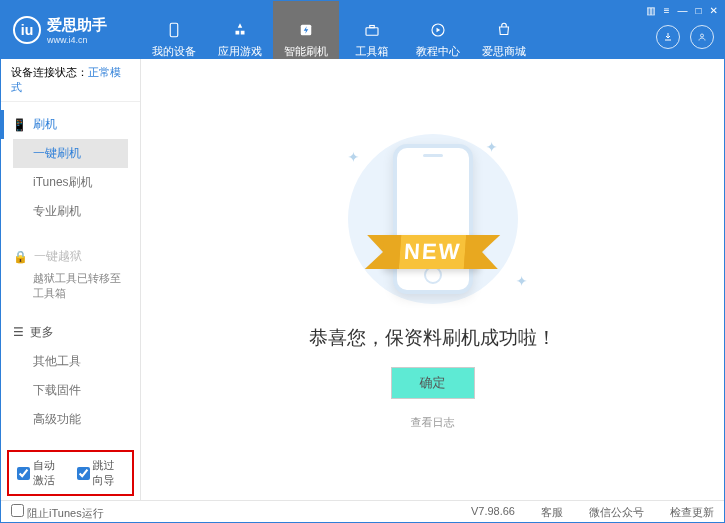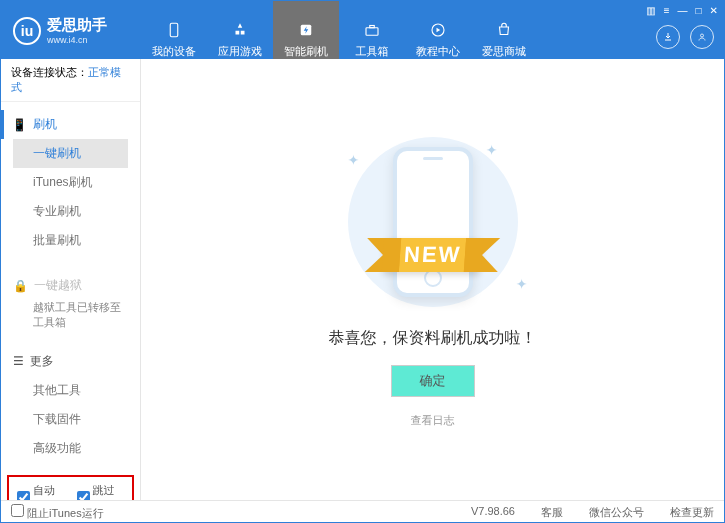--- a/index.html
+++ b/index.html
@@ -1,18 +1,18 @@
 <!DOCTYPE html>
 <html><head>
 <meta charset="utf-8">
 <style>
 * { margin: 0; padding: 0; box-sizing: border-box; }
 body { font-family: "Microsoft YaHei", Arial, sans-serif; font-size: 12px; background: #fff; width: 725px; height: 523px; overflow: hidden; border: 1px solid #2e7fd8; }
 .header { background: #2e7fd8; height: 58px; display: flex; align-items: center; color: #fff; position: relative; }
-.logo-area { display: flex; align-items: flex-end; padding: 0 12px; width: 140px; }
+.logo-area { display: flex; align-items: center; padding: 0 12px; width: 140px; }
 .logo-icon { width: 28px; height: 28px; border: 2px solid #fff; border-radius: 50%; display: flex; align-items: center; justify-content: center; font-weight: bold; font-size: 14px; margin-right: 6px; }
 .logo-text { font-size: 15px; font-weight: bold; }
 .logo-sub { font-size: 9px; opacity: 0.85; }
 .nav { display: flex; flex: 1; height: 100%; }
 .nav-item { width: 66px; display: flex; flex-direction: column; align-items: center; justify-content: flex-end; cursor: pointer; font-size: 11px; gap: 4px; }
 .nav-item.active { background: #737373; }
 .nav-icon { width: 20px; height: 20px; display: flex; align-items: center; justify-content: center; }
 .nav-icon svg { fill: #fff; }
 .win-controls { position: absolute; top: 4px; right: 6px; display: flex; gap: 8px; font-size: 10px; }
 .header-right { position: absolute; right: 10px; top: 24px; display: flex; gap: 10px; }
@@ -35,21 +35,21 @@
 .illus { width: 210px; height: 180px; position: relative; display: flex; align-items: center; justify-content: center; }
 .circle-bg { position: absolute; width: 170px; height: 170px; border-radius: 50%; background: #eaf3fc; }
 .phone { position: relative; width: 80px; height: 150px; background: #fff; border: 4px solid #d6e6f5; border-radius: 14px; box-shadow: 0 4px 12px rgba(0,0,0,0.1); }
 .phone::before { content: ""; position: absolute; top: 6px; left: 50%; transform: translateX(-50%); width: 20px; height: 3px; background: #d6e6f5; border-radius: 2px; }
 .phone::after { content: ""; position: absolute; bottom: 6px; left: 50%; transform: translateX(-50%); width: 14px; height: 14px; border: 2px solid #d6e6f5; border-radius: 50%; }
 .ribbon { position: absolute; bottom: 40px; background: #f8c23a; color: #fff; font-weight: bold; font-size: 22px; letter-spacing: 2px; padding: 4px 20px; transform: skewX(-4deg); box-shadow: 0 3px 6px rgba(0,0,0,0.15); }
 .ribbon::before, .ribbon::after { content: ""; position: absolute; top: 0; width: 0; height: 0; border: 17px solid #e8a820; }
 .ribbon::before { left: -18px; border-left-color: transparent; }
 .ribbon::after { right: -18px; border-right-color: transparent; }
 .star { position: absolute; color: #b8d5ec; font-size: 14px; }
-.success-text { font-size: 16px; color: #333; }
+.success-text { font-size: 19px; color: #333; }
 .ok-btn { border: 1px solid #ccc; background: #5eead4; padding: 6px 28px; font-size: 13px; color: #555; cursor: pointer; }
 .log-link { color: #999; font-size: 11px; cursor: pointer; }
 .footer { height: 24px; border-top: 1px solid #e5e5e5; display: flex; align-items: center; padding: 7px 10px; font-size: 11px; color: #666; justify-content: space-between; }
 .footer-left { display: flex; align-items: center; gap: 4px; }
 .footer-right { display: flex; gap: 26px; }
 </style>
 </head>
 <body>
 
 <div class="header">
@@ -141,21 +141,20 @@
       <span>设备连接状态：</span><span class="status-val">正常模式</span>
     </div>
     <div class="side-section">
       <div class="side-group-h active-h">
         <span>📱</span>
           <span>刷机</span>
       </div>
       <div class="side-item active">一键刷机</div>
       <div class="side-item">iTunes刷机</div>
       <div class="side-item">专业刷机</div>
-      <div class="side-item">批量刷机</div>
     </div>
     <div class="side-section">
       <div class="side-group-h" style="color:#bbb;">
         <span>🔒</span>
           <span>一键越狱</span>
       </div>
       <div class="side-note">越狱工具已转移至工具箱</div>
     </div>
     <div class="side-section">
       <div class="side-group-h">

